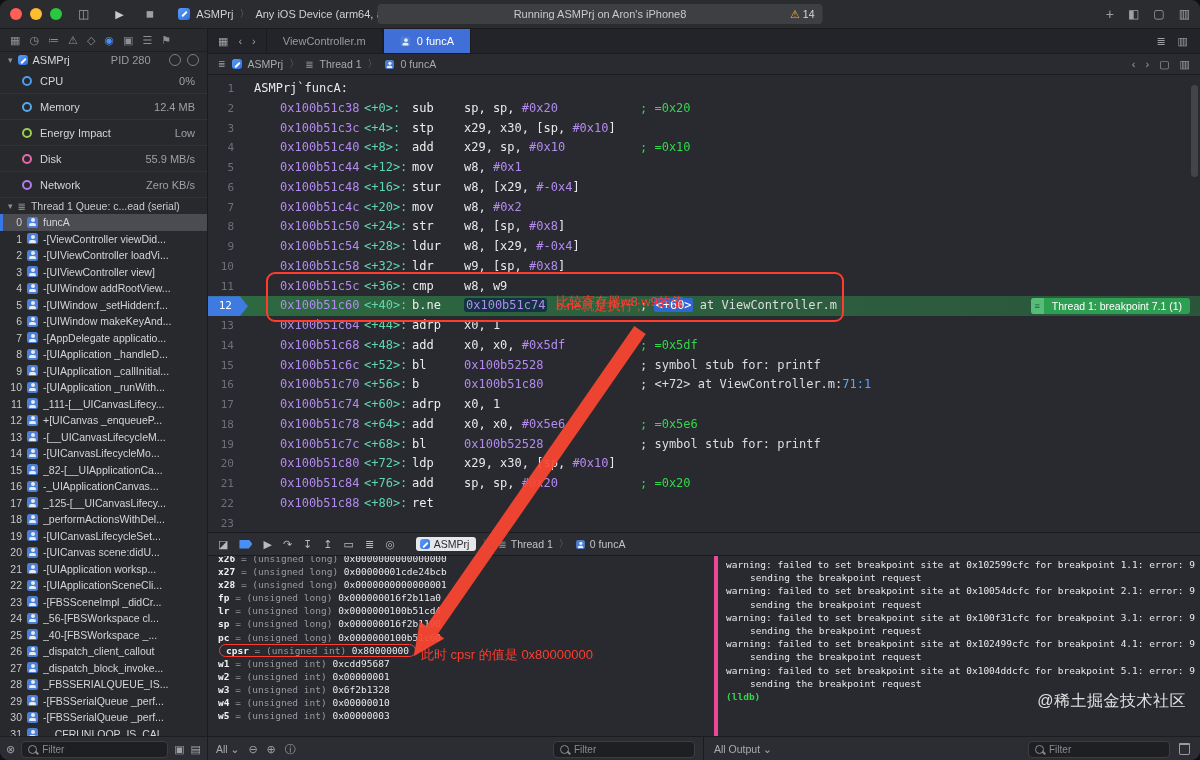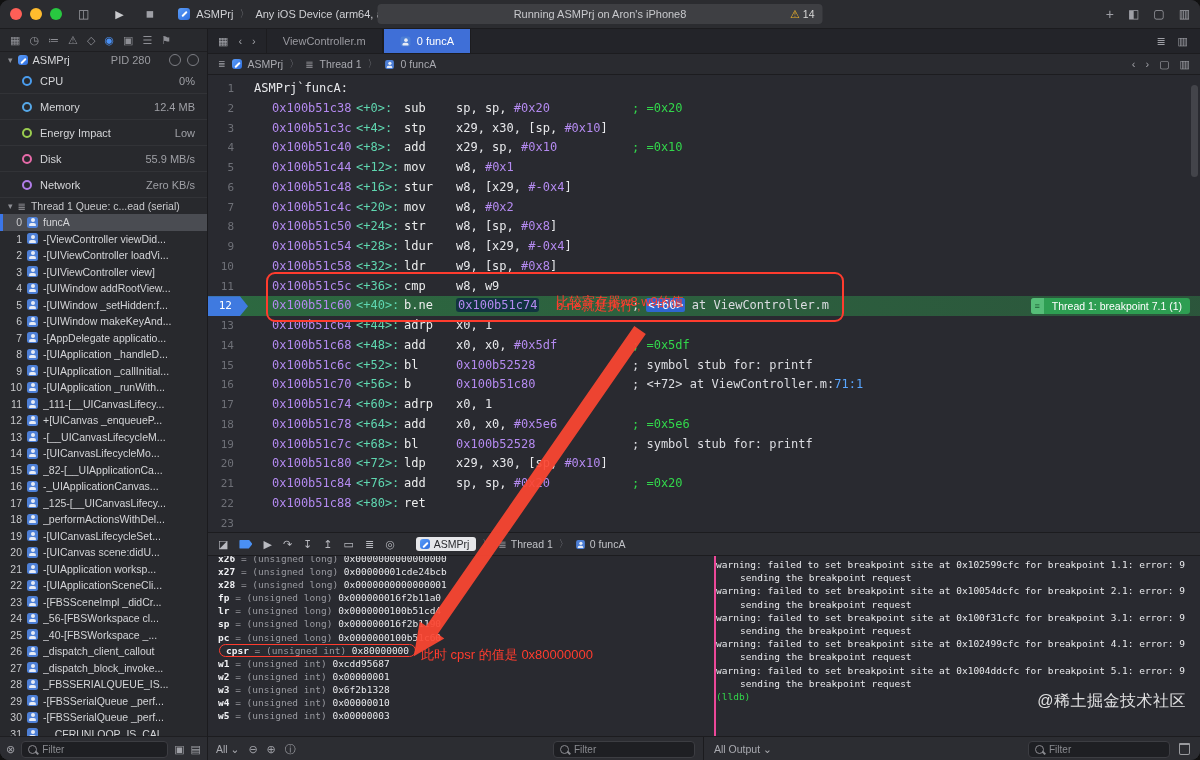--- a/index.html
+++ b/index.html
@@ -65,21 +65,21 @@
   .jb-right{margin-left:auto;display:flex;gap:10px;align-items:center;color:#8e8f95;}
 
   
   .editor{flex:1;background:#292a30;position:relative;overflow:hidden;padding-top:4px;}
   .code-row{height:19.75px;line-height:19.75px;display:flex;position:relative;font-size:12px;}
   .code-row.current{background:linear-gradient(90deg,rgba(50,199,89,.40),rgba(50,199,89,.28));}
   .ln{width:40px;flex:none;text-align:right;padding-right:14px;color:#6e7077;font-family:"DejaVu Sans Mono",monospace;font-size:11px;box-sizing:border-box;}
   .ln.cur{background:#3f7ae0;color:#fff;clip-path:polygon(0 0,80% 0,100% 50%,80% 100%,0 100%);padding-right:16px;}
   .code{font-family:"DejaVu Sans Mono",monospace;white-space:pre;color:#e8e9ec;display:flex;}
   .ttl{margin-left:6px;}
-  .addr{display:inline-block;width:84px;margin-left:24px;color:#b48af0;}
+  .addr{display:inline-block;width:84px;margin-left:32px;color:#b48af0;}
   .off{display:inline-block;width:48px;color:#5fd7b0;}
   .mnem{display:inline-block;width:52px;color:#eceded;}
   .ops{display:inline-block;width:176px;color:#e8e9ec;}
   .imm{color:#b48af0;}
   .imm.chip{background:rgba(9,36,66,.75);border-radius:3px;padding:0 2px;}
   .c-green{color:#32d74b;}
   .c-plain{color:#dcdde2;}
   .c-link{color:#59a6ff;}
   .c-sel{background:#2f66d0;color:#fff;border-radius:2px;padding:0 1px;}
   .bp-badge{position:absolute;right:10px;top:2px;height:16px;display:flex;align-items:center;background:#2e9e52;border-radius:3px;font-size:10.5px;color:#fff;overflow:hidden;line-height:16px;}
@@ -96,31 +96,31 @@
   
   .debugbar{height:22px;background:#2c2d32;border-top:1px solid #1c1c1f;border-bottom:1px solid #1c1c1f;display:flex;align-items:center;gap:11px;padding:0 10px;font-size:11px;color:#b9bac0;}
   .bp-ic{width:13px;height:9px;background:#4a90f4;clip-path:polygon(0 0,72% 0,100% 50%,72% 100%,0 100%);border-radius:1px;}
   .dbg-crumb{display:flex;align-items:center;gap:6px;margin-left:10px;}
   .crumb-chip{display:flex;align-items:center;gap:4px;background:#e6e7ea;color:#2a2b2f;border-radius:3px;padding:1px 7px 1px 4px;font-size:10.5px;}
   .crumb-seg{display:flex;align-items:center;gap:4px;color:#c2c3c8;font-size:10.5px;}
 
   
   .panels{height:180px;display:flex;background:#292a30;}
   .vars{width:496px;flex:none;position:relative;overflow:hidden;padding:2px 0 0 10px;}
-  .console{flex:1;position:relative;overflow:hidden;border-left:2px solid #ec4899;padding:2px 2px 0 0;}
+  .console{flex:1;position:relative;overflow:hidden;border-left:4px solid #ec4899;padding:2px 2px 0 8px;}
   .var-row{height:13.1px;line-height:13.1px;font-size:9.5px;white-space:pre;font-family:"DejaVu Sans Mono",monospace;}
   .var-row.clipped{margin-top:-6px;}
   .vn{font-weight:bold;color:#f0f1f4;}
   .vt{color:#9a9ba1;}
   .vv{color:#e8e9ec;}
   .cpsr-wrap{display:inline-block;border:1.5px solid #ff3c2e;border-radius:8px;padding:0 6px;line-height:11px;margin-left:1px;}
   .cpsr-note{position:absolute;left:213px;top:90px;color:#ff3c2e;font-size:13px;z-index:41;}
   .con-row{height:13.2px;line-height:13.2px;font-size:9.5px;white-space:pre;font-family:"DejaVu Sans Mono",monospace;color:#e8e9ec;}
   .con-row.ind{padding-left:24px;}
-  .con-row.green{color:#32d74b;}
+  .con-row.green{color:#32d74b;font-weight:bold;}
   .watermark{position:absolute;right:14px;bottom:24px;font-size:16px;color:rgba(255,255,255,.85);letter-spacing:.5px;}
 
   
   .bottombar{height:24px;display:flex;border-top:1px solid #1c1c1f;background:#2c2d32;font-size:10.5px;color:#a9aab0;}
   .vars-bottom{width:496px;flex:none;display:flex;align-items:center;gap:9px;padding:0 8px;border-right:1px solid #1b1b1e;box-sizing:border-box;}
   .console-bottom{flex:1;display:flex;align-items:center;gap:9px;padding:0 10px;}
   .ffield{display:flex;align-items:center;gap:5px;background:#1e1f23;border:1px solid #3c3d42;border-radius:4px;height:15px;padding:0 6px;color:#8a8b90;font-size:10px;}
   .ffield.grow{flex:1;}
   .ffield.w{width:128px;margin-left:auto;}
   .mag{width:7px;height:7px;border:1px solid #8a8b90;border-radius:50%;position:relative;display:inline-block;flex:none;}

